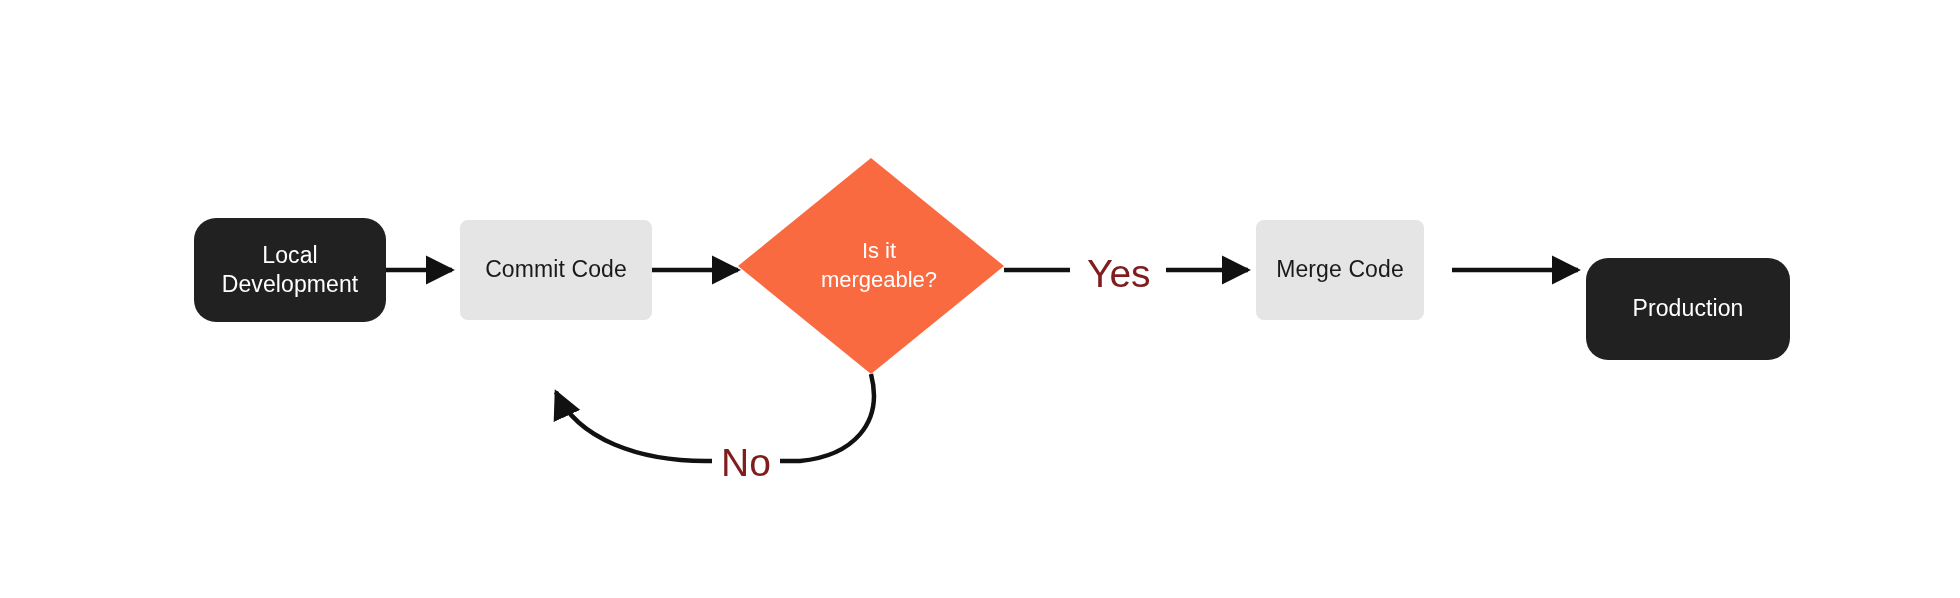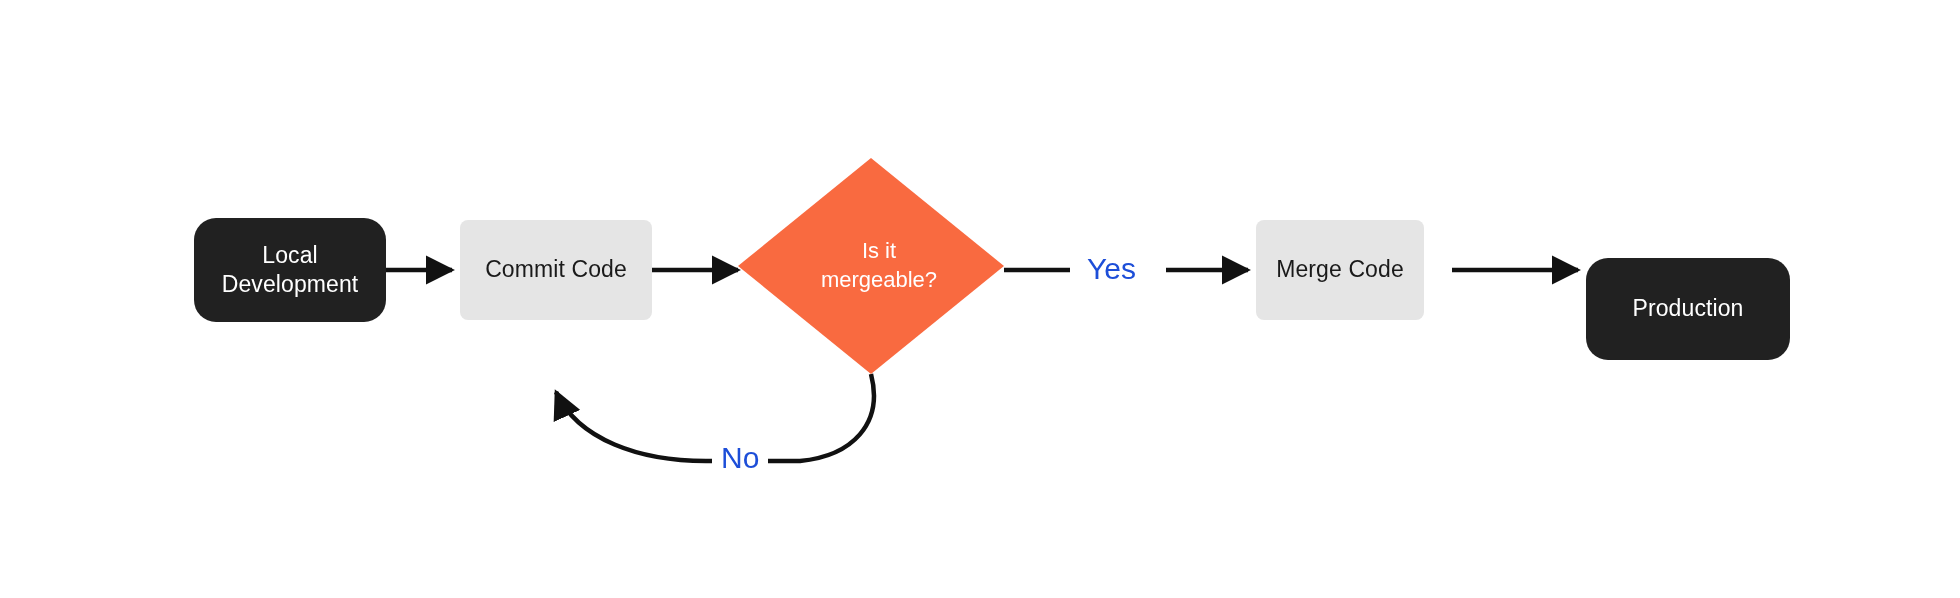--- a/index.html
+++ b/index.html
@@ -76,22 +76,22 @@
     color: #ffffff;
     font-size: 22px;
     line-height: 1.3;
     white-space: pre-line;
     text-align: center;
     padding-left: 16px;
     box-sizing: border-box;
   }
   .edge-label {
     position: absolute;
-    color: #1d4ed8;
-    font-size: 30px;
+    color: #7f1d1d;
+    font-size: 39px;
     background: #ffffff;
     padding: 0 9px;
     line-height: 1;
     white-space: nowrap;
   }
 </style>
 </head>
 <body>
 
 <div id="flowchart-canvas">

